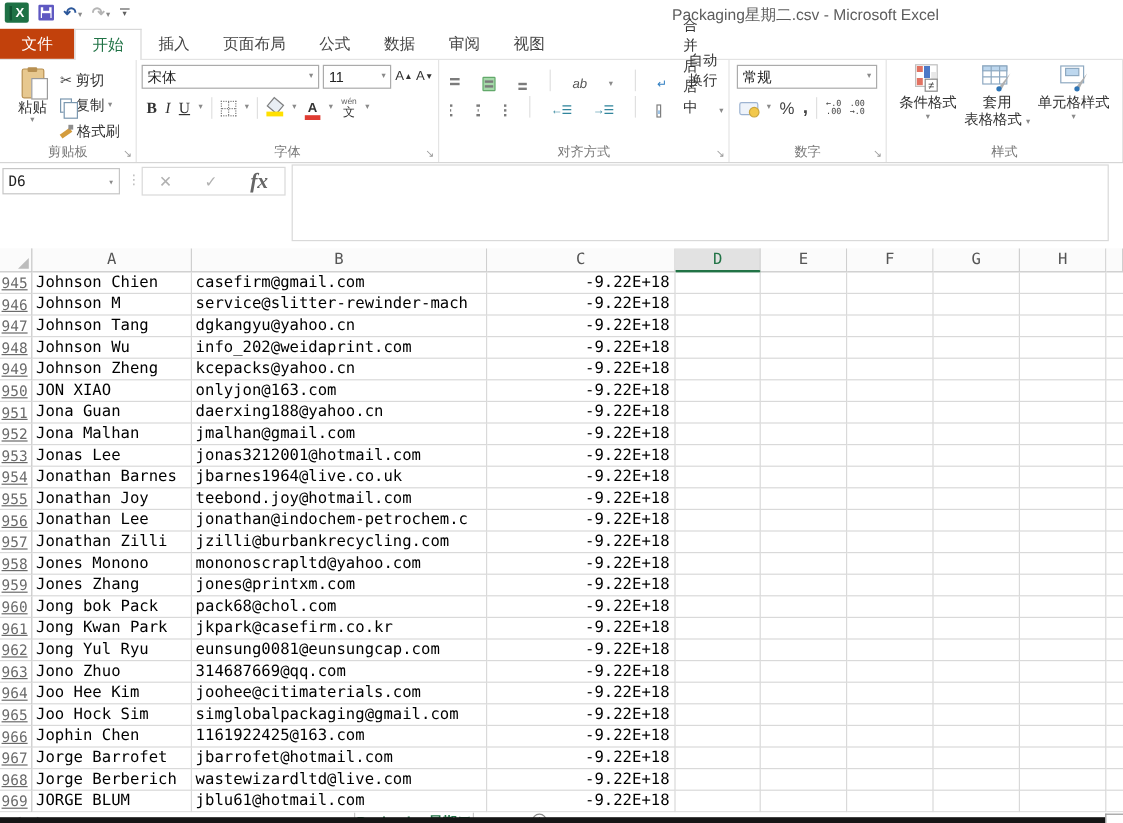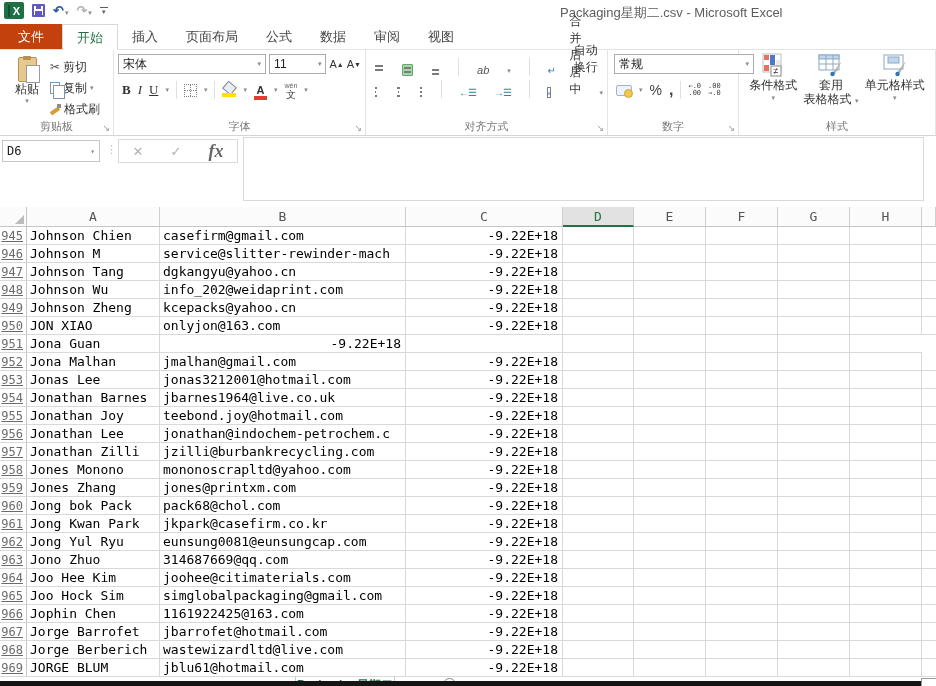--- a/index.html
+++ b/index.html
@@ -94,21 +94,21 @@
   .bars.vtop { justify-content: flex-start; } .bars.vmid { justify-content: center; } .bars.vbot { justify-content: flex-end; }
   .selbtn { background: #a5d8a9; border: 1px solid #62a96a; border-radius: 1px; }
   .abico { font-size: 11px; font-style: italic; color: #555; }
   .wrapico { font-size: 10px; color: #2f7ec1; }
   .mergeico { width: 16px; height: 11px; border: 1px solid #7f7f7f; position: relative; background: #fff; }
   .mergeico:before { content: ""; position: absolute; left: 0; right: 0; top: 4px; height: 3px; background: #9fc5e8; }
   .indico { font-size: 10px; color: #31859c; letter-spacing: -1px; }
 
   
   .g-num { width: 131px; }
-  .ncombo { width: 140px; margin-left: 2px; }
+  .ncombo { width: 117px; margin-left: 2px; }
   .nrow { display: flex; align-items: center; gap: 7px; margin-top: 7px; padding-left: 4px; }
   .moneyico { width: 16px; height: 11px; background: #eef3fa; border: 1px solid #9db3d1; border-radius: 2px; position: relative; }
   .moneyico:after { content: ""; position: absolute; right: -2px; bottom: -3px; width: 7px; height: 7px; border-radius: 50%; background: #f2c84b; border: 1px solid #caa53d; }
   .pct { font-size: 14px; color: #444; }
   .cma { font-size: 16px; font-weight: bold; color: #444; line-height: 10px; }
   .decico { font-size: 7px; line-height: 7px; color: #444; text-align: center; font-family: "DejaVu Sans Mono", monospace; }
   .decico span { display: block; }
 
   
   .g-styles { flex: 1 1 auto; display: flex; justify-content: space-evenly; padding-top: 3px; }
@@ -477,20 +477,21 @@
           <div class="cell"></div>
           <div class="cell"></div>
           <div class="cell"></div>
           <div class="cell"></div>
           <div class="cell"></div>
           <div class="cell last"></div>
         </div>
         <div class="grow">
           <div class="rn">951</div>
           <div class="cell ca">Jona Guan</div>
+          <div class="cell cb">daerxing188@yahoo.cn</div>
           <div class="cell cc">-9.22E+18</div>
           <div class="cell"></div>
           <div class="cell"></div>
           <div class="cell"></div>
           <div class="cell"></div>
           <div class="cell"></div>
           <div class="cell last"></div>
         </div>
         <div class="grow">
           <div class="rn">952</div>

